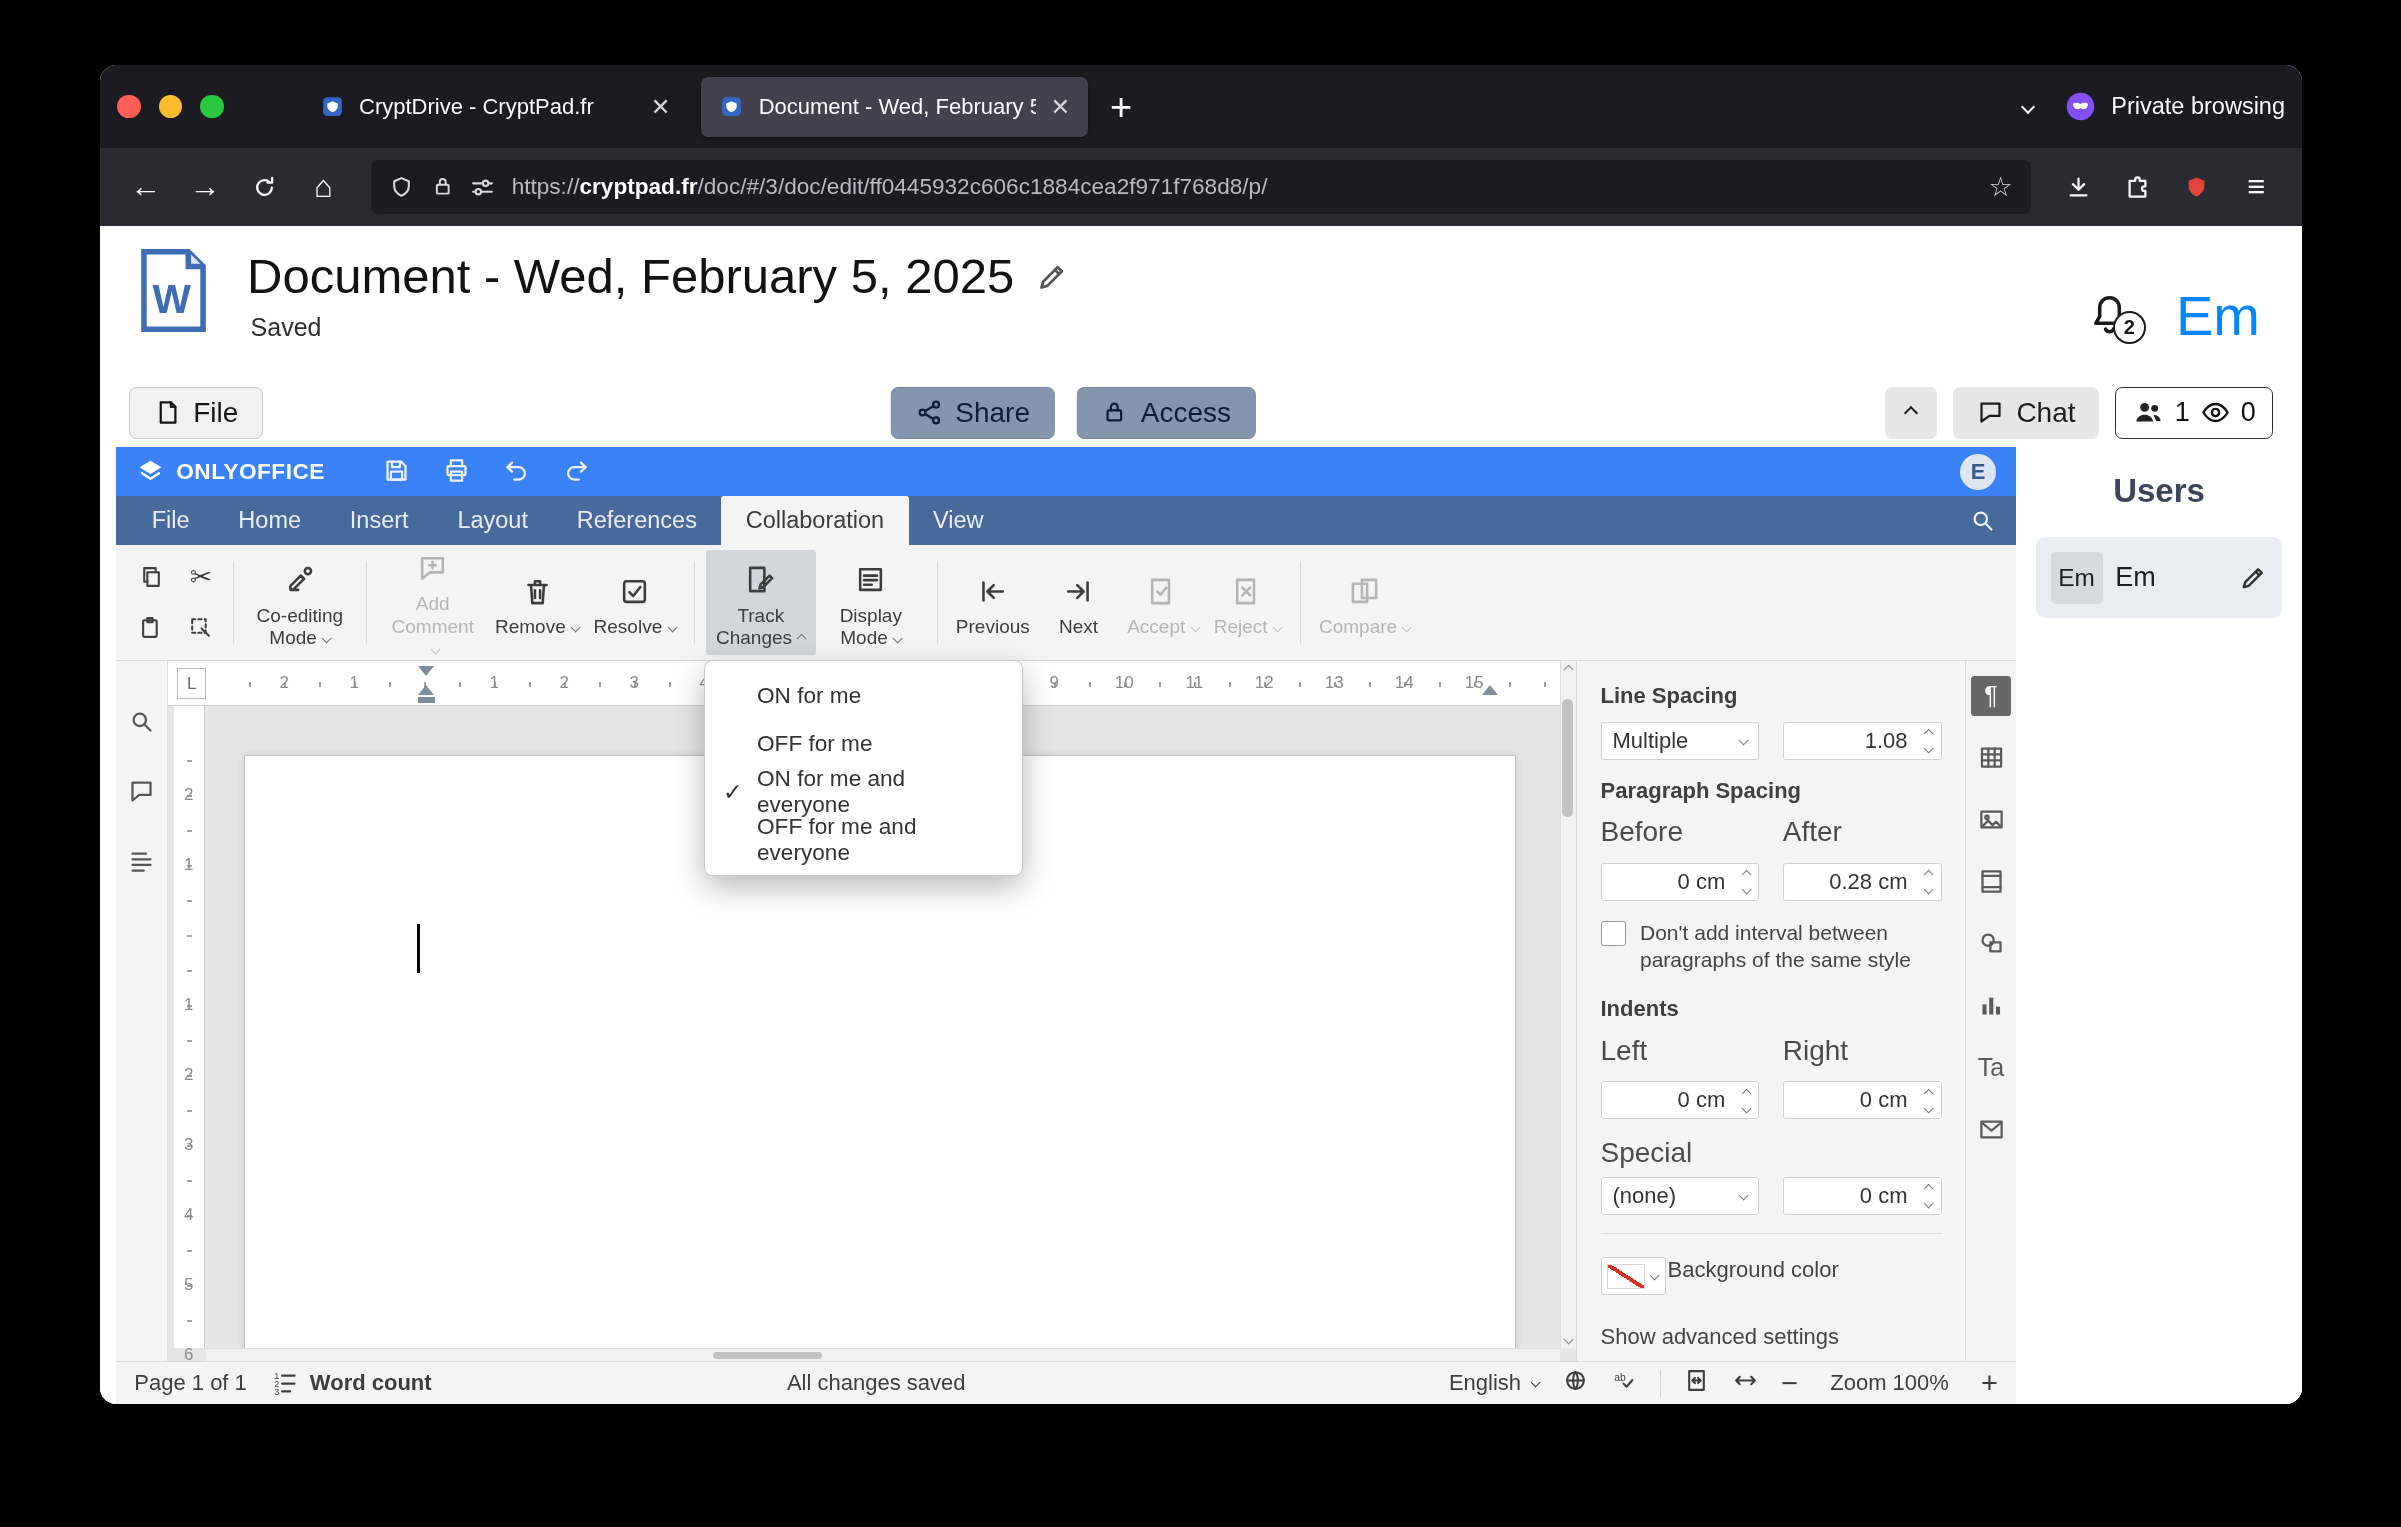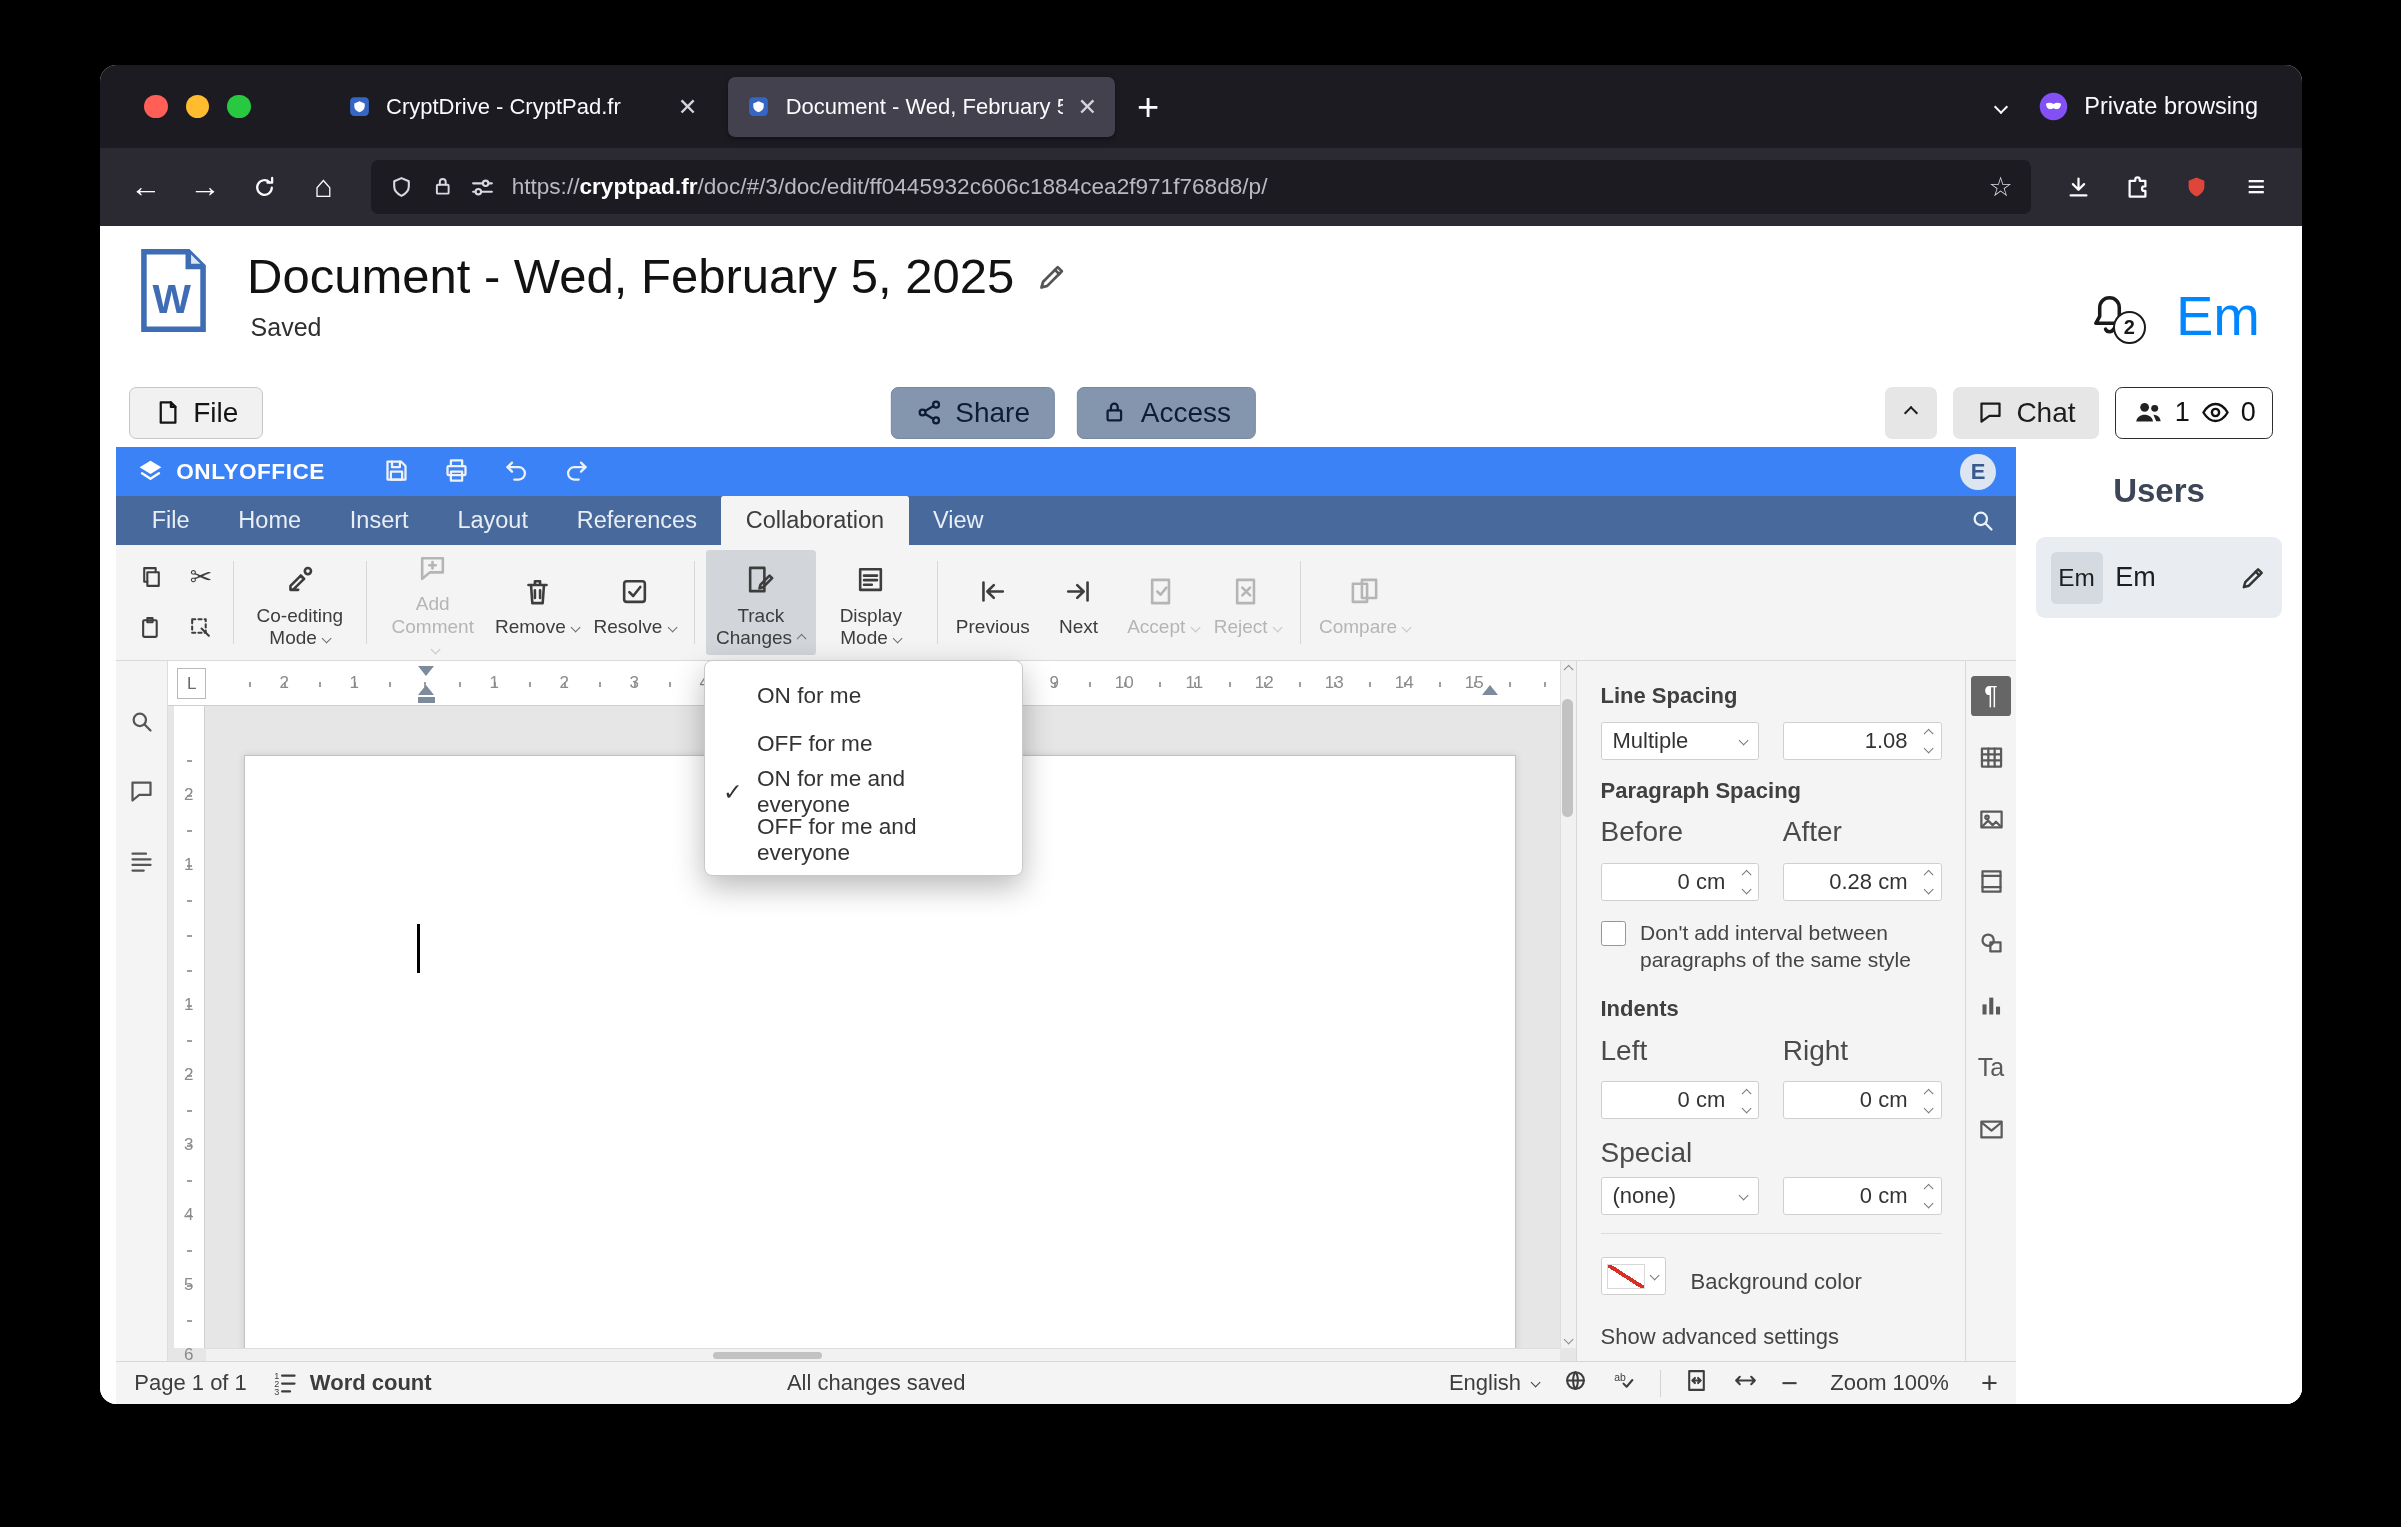--- a/index.html
+++ b/index.html
@@ -1,20 +1,20 @@
 <!DOCTYPE html>
 <html style="font-size:14.5px"><head>
 <meta charset="utf-8">
 <style>
 *{margin:0;padding:0;box-sizing:border-box}
 html,body{width:2401px;height:1527px;background:#000;font-family:"Liberation Sans",sans-serif;overflow:hidden}
 .window{position:absolute;left:100px;top:65px;width:2202px;height:1339px;border-radius:16.3px;overflow:hidden;background:#fff;box-shadow:0 27px 81px rgba(0,0,0,.65)}
 
 
-.tabbar{height:83px;background:#1c1b22;display:flex;align-items:center;padding:0 44px}
+.tabbar{height:83px;background:#1c1b22;display:flex;align-items:center;padding:0 17px}
 .traffic{display:flex;gap:18px;margin-right:78px}
 .tl{width:23.5px;height:23.5px;border-radius:50%}
 .tl.red{background:#ff5f57}.tl.yellow{background:#febc2e}.tl.green{background:#28c840}
 .tab{width:387px;height:60px;border-radius:7.2px;display:flex;align-items:center;gap:14.5px;padding:0 18px;color:#fbfbfe;font-size:22px;margin-right:12.7px}
 .tab.active{background:#42414d;box-shadow:0 1.8px 5.4px rgba(0,0,0,.4)}
 .tab .ttl{flex:1;white-space:nowrap;overflow:hidden}
 .tclose{font-size:23.5px;color:#d4d4dc}
 .newtab{font-size:38px;color:#fbfbfe;margin-left:9px;line-height:1}
 .tab-right{margin-left:auto;display:flex;align-items:center;gap:31px;color:#fbfbfe}
 .private{display:flex;align-items:center;gap:14.5px;font-size:23.5px}
@@ -114,21 +114,21 @@
 .collabel{font-size:28px;color:#4a4a4a;margin-bottom:7.2px}
 .row2{display:flex;gap:23.5px;margin-bottom:18px}
 .col{width:159px}
 .select{height:38px;background:#fff;border:0.9px solid #cfcfcf;border-radius:2.7px;display:flex;align-items:center;justify-content:space-between;padding:0 11px;color:#333}
 .select .chev{color:#777}
 .spinner{height:38px;background:#fff;border:0.9px solid #cfcfcf;border-radius:2.7px;display:flex;align-items:center;justify-content:flex-end;padding-right:33px;position:relative;color:#333}
 .spin{position:absolute;right:8.1px;top:7.2px;display:flex;flex-direction:column;gap:8.1px;color:#777}
 .checkline{display:flex;gap:14.5px;margin:3.6px 0 23.5px}
 .checkbox{width:25px;height:25px;background:#fff;border:0.9px solid #969696;border-radius:2.7px;flex:none;margin-top:2.7px}
 .checktext{font-size:21px;line-height:27px;color:#444}
-.bg-row{border-top:0.9px solid #dcdcdc;margin-top:7.2px;padding-top:23.5px;display:flex;align-items:flex-end;gap:25px}
+.bg-row{border-top:0.9px solid #dcdcdc;margin-top:7.2px;padding-top:23.5px;display:flex;align-items:flex-start;gap:2px}
 .swatch{width:65px;height:38px;background:#fff;border:0.9px solid #cfcfcf;border-radius:2.7px;display:flex;align-items:center}
 .swatch .color{width:38px;height:25px;margin-left:5.4px;border:0.9px solid #d8d8d8;background:linear-gradient(to top right,#fff 45%,#d93025 45%,#d93025 55%,#fff 55%)}
 .swatch .caretpart{flex:1;display:flex;align-items:center;justify-content:center;color:#777}
 .advanced{display:inline-block;margin-top:29px;color:#444}
 
 
 .rstrip{width:51px;background:#f4f4f4;border-left:0.9px solid #d8d8d8;display:flex;flex-direction:column;align-items:center;padding-top:14.5px;gap:22px;color:#5a5a5a}
 .rtile{width:40px;height:40px;display:flex;align-items:center;justify-content:center;border-radius:3.6px;font-size:25px}
 .rtile.active{background:#666;color:#fff}
 

